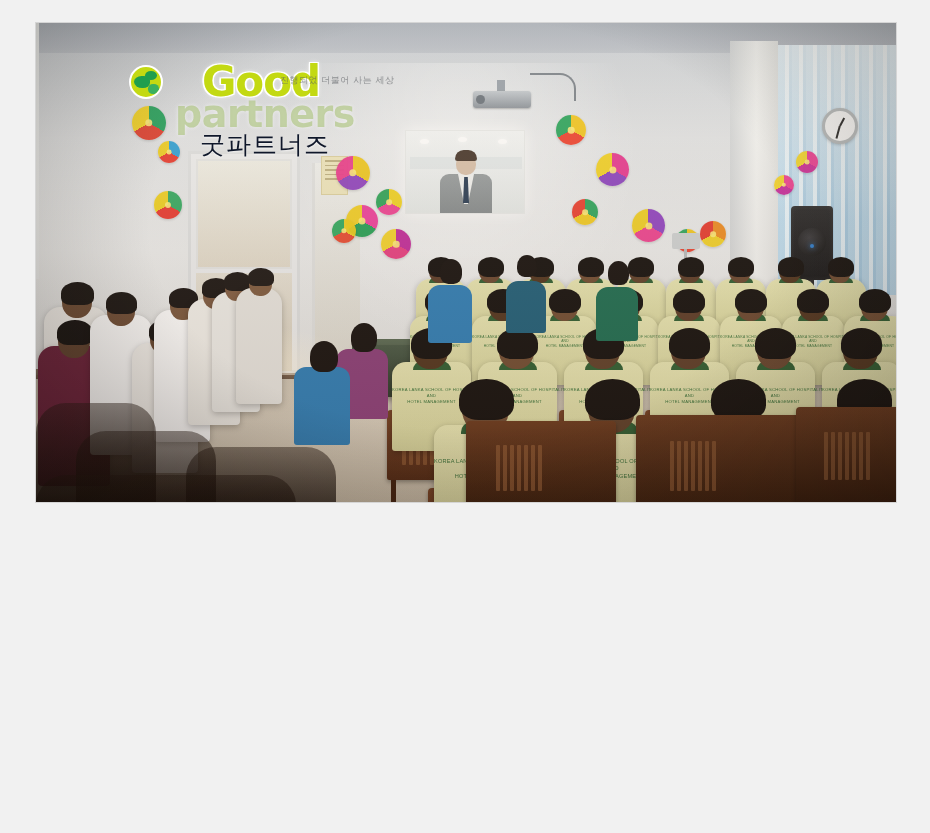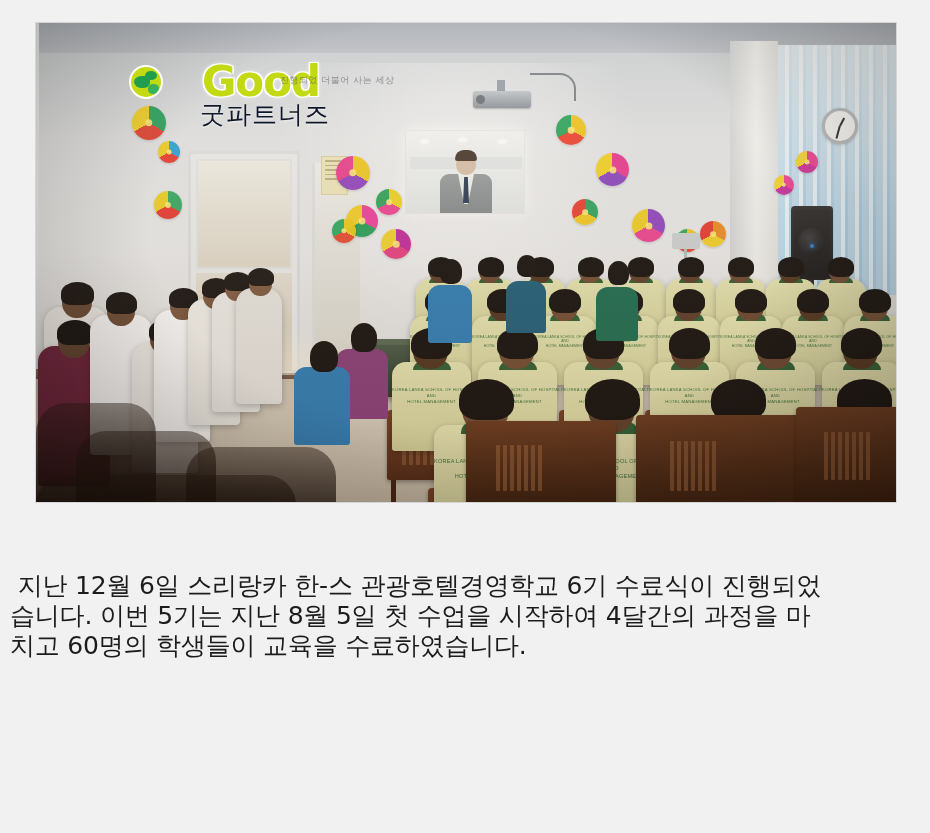--- a/index.html
+++ b/index.html
@@ -668,25 +668,23 @@
     </div>
 
     <div class="logo">
       <span class="logo-good">Good</span>
       <span class="logo-globe">
         <span class="g1"></span>
           <span class="g2"></span>
           <span class="g3"></span>
       </span>
       <span class="logo-tag">진행되었 더불어 사는 세상</span>
+      <span class="logo-partners">partners</span>
       <span class="logo-kor">굿파트너즈</span>
     </div>
   </div>
 
   <div class="caption">
-    <p class="para"> 지난 12월 6일 스리랑카 한-스 관광호텔경영학교 6기 수료식이 진행되었
-습니다. 이번 5기는 지난 8월 5일 첫 수업을 시작하여 4달간의 과정을 마
-치고 60명의 학생들이 교육을 수료하였습니다.</p>
     
     
   </div>
 
 </div>
 
 </body></html>

